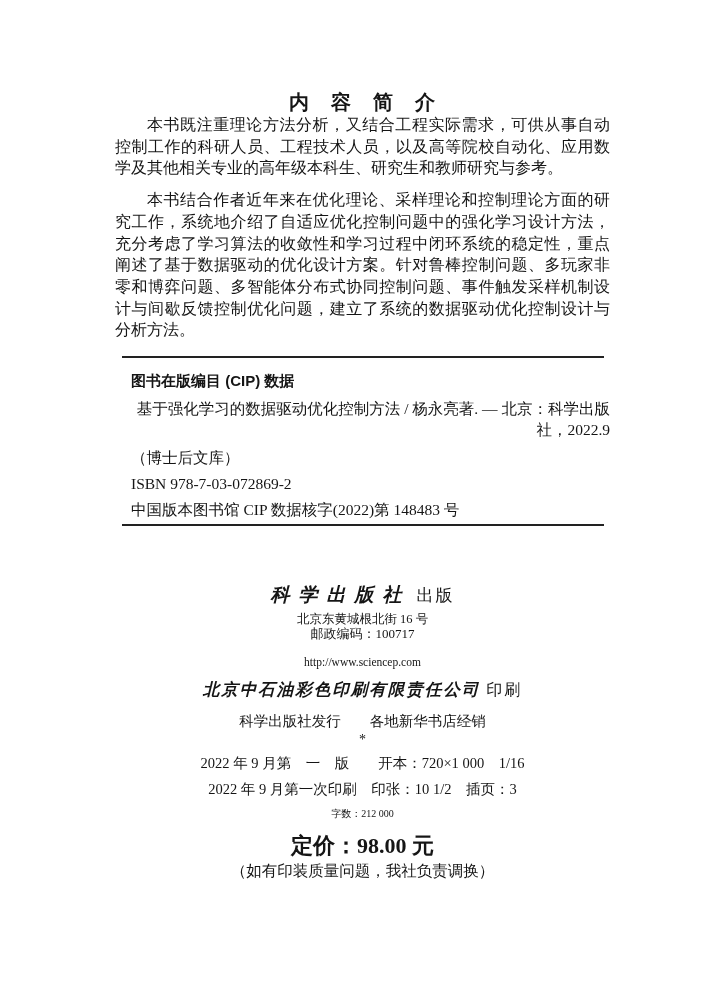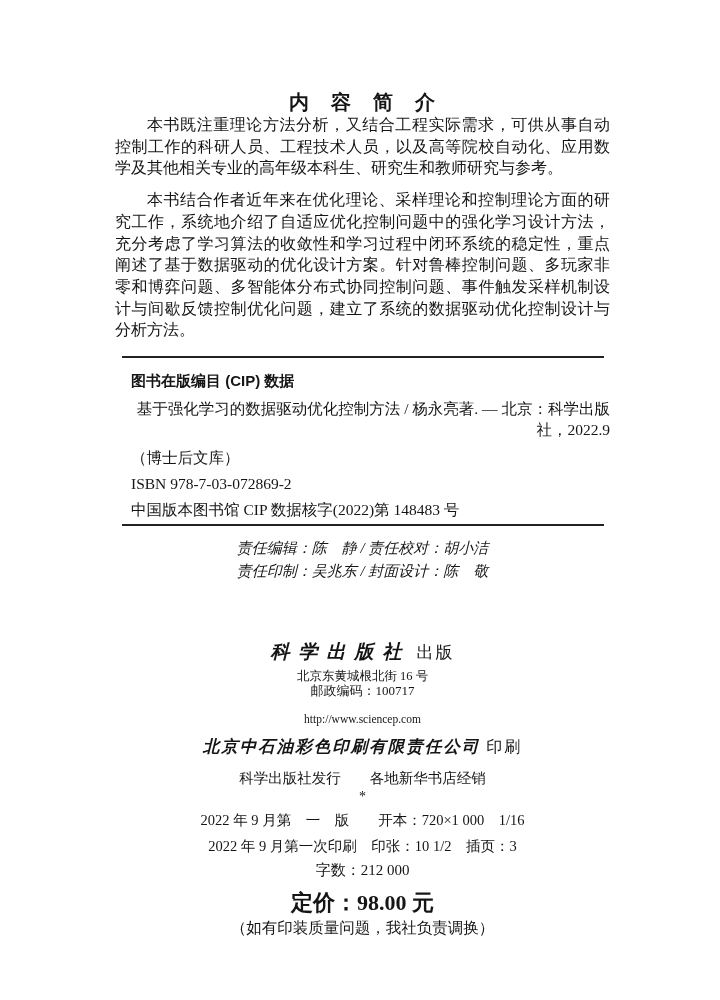--- a/index.html
+++ b/index.html
@@ -77,21 +77,21 @@
   .role-suffix { margin-left: 6px; letter-spacing: 2px; }
   .addr   { margin-top: 4px; font-size: 12.5px; line-height: 15px; }
   .post   { margin-top: 0; font-size: 13px; line-height: 14px; }
   .web    { margin-top: 14px; font-size: 11.5px; line-height: 14px; font-family: "Liberation Serif", serif; }
   .printer-line { margin-top: 10px; font-size: 16px; line-height: 22px; }
   .script.printer { font-size: 16.5px; letter-spacing: 2px; }
   .dist   { margin-top: 11px; font-size: 14.5px; line-height: 19px; }
   .star   { margin-top: 2px; font-size: 14px; line-height: 14px; }
   .edline { margin-top: 7px; font-size: 14.5px; line-height: 19px; }
   .edline2{ margin-top: 7px; font-size: 14.5px; line-height: 19px; }
-  .words  { margin-top: 5px; font-size: 15px; line-height: 19px; }
+  .words  { margin-top: 5px; font-size: 10px; line-height: 19px; }
   .price  { margin-top: 12px; font-size: 22px; line-height: 22px; font-weight: bold; }
   .note   { margin-top: 3px; font-size: 15.5px; line-height: 21px; }
 </style>
 </head>
 <body>
 
 <div class="page">
 
   <h1 class="intro-title">内　容　简　介</h1>
 
@@ -101,24 +101,20 @@
   <div class="cip-block">
     <div class="rule"></div>
     <div class="cip-heading">图书在版编目 (CIP) 数据</div>
     <div class="cip-entry two-line">基于强化学习的数据驱动优化控制方法 / 杨永亮著. — 北京：科学出版社，2022.9</div>
     <div class="cip-entry m6">（博士后文库）</div>
     <div class="cip-entry m5">ISBN 978-7-03-072869-2</div>
     <div class="cip-entry m4">中国版本图书馆 CIP 数据核字(2022)第 148483 号</div>
     <div class="rule bottom"></div>
   </div>
 
-  <div class="credits">
-    <div>责任编辑：陈　静 / 责任校对：胡小洁</div>
-    <div>责任印制：吴兆东 / 封面设计：陈　敬</div>
-  </div>
 
   <div class="imprint">
     <div class="pub-line">
       <span class="script logotype">科学出版社</span><span class="role-suffix">出版</span>
     </div>
     <div class="addr">北京东黄城根北街 16 号</div>
     <div class="post">邮政编码：100717</div>
     <div class="web">http://www.sciencep.com</div>
 
     <div class="printer-line">

